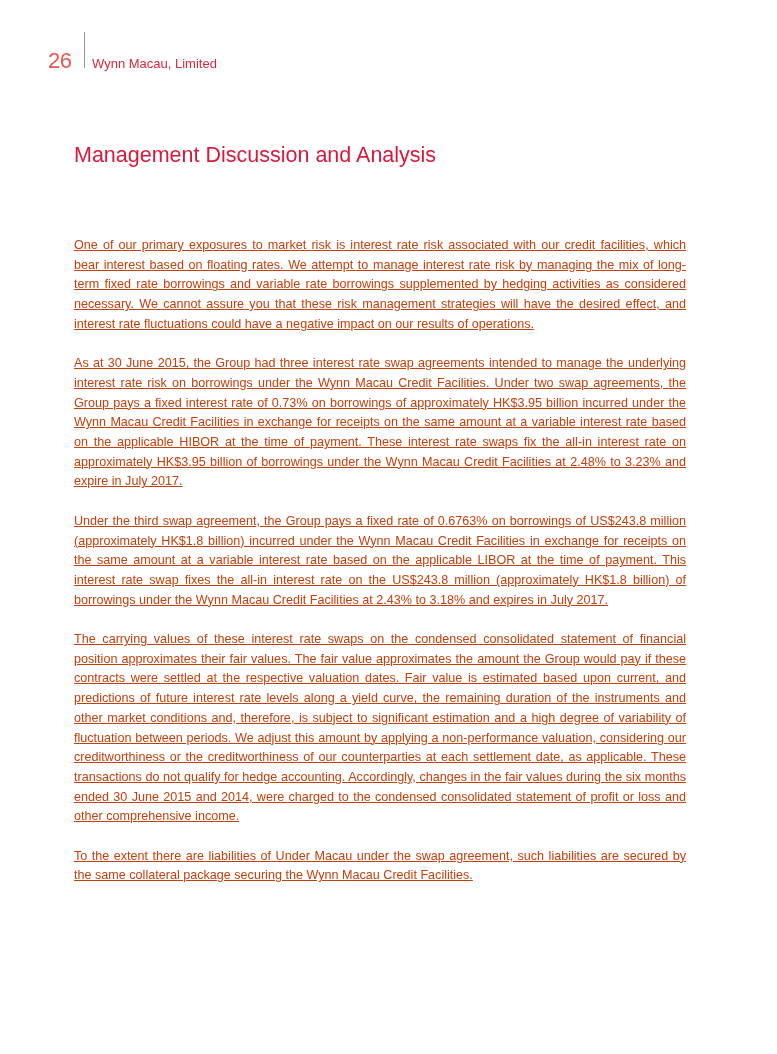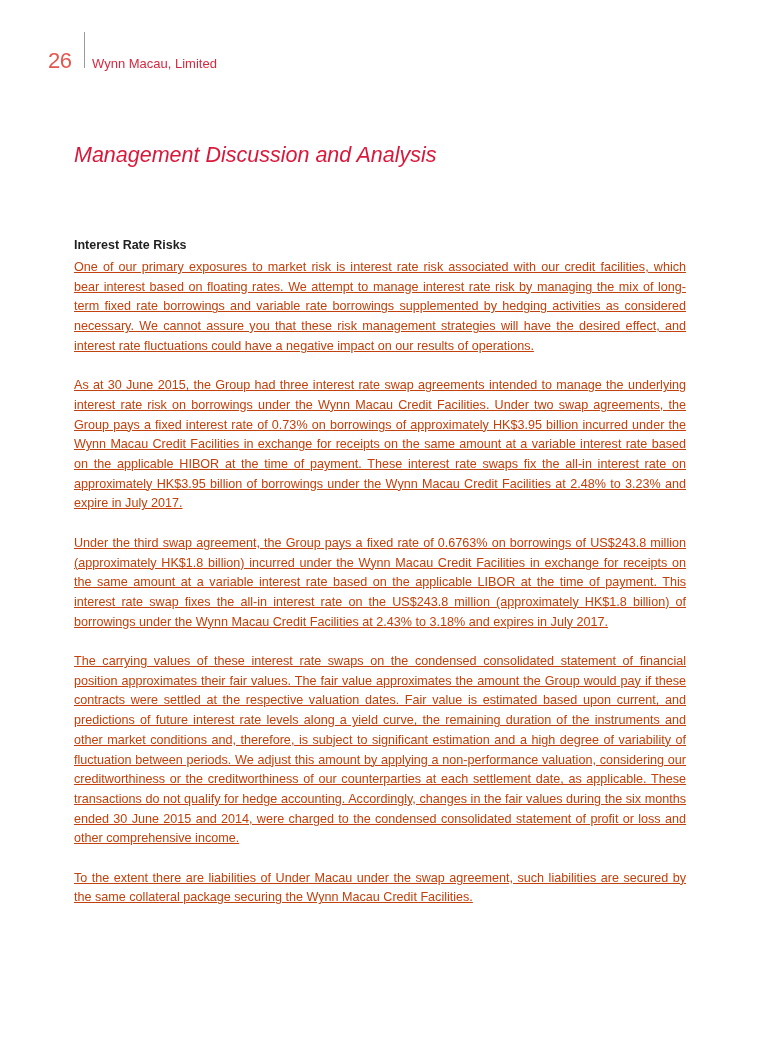--- a/index.html
+++ b/index.html
@@ -51,21 +51,20 @@
     }
     .section-title {
       position: absolute;
       left: 74px;
       top: 127px;
       font-size: 21.5px;
       line-height: 28px;
       color: #d9183b;
       font-weight: normal;
       white-space: nowrap;
-      font-style: italic;
     }
     .content {
       position: absolute;
       left: 74px;
       top: 236px;
       width: 612px;
     }
     .subheading {
       font-size: 12.5px;
       font-weight: bold;
@@ -87,19 +86,18 @@
 
 <div class="header">
   <span class="page-number">26</span>
   <span class="header-divider"></span>
   <span class="company-name">Wynn Macau, Limited</span>
 </div>
 
 <h1 class="section-title">Management Discussion and Analysis</h1>
 
 <div class="content">
-  <h2 class="subheading">Interest Rate Risks</h2>
   <p class="para">One of our primary exposures to market risk is interest rate risk associated with our credit facilities, which bear interest based on floating rates. We attempt to manage interest rate risk by managing the mix of long-term fixed rate borrowings and variable rate borrowings supplemented by hedging activities as considered necessary. We cannot assure you that these risk management strategies will have the desired effect, and interest rate fluctuations could have a negative impact on our results of operations.</p>
   <p class="para">As at 30 June 2015, the Group had three interest rate swap agreements intended to manage the underlying interest rate risk on borrowings under the Wynn Macau Credit Facilities. Under two swap agreements, the Group pays a fixed interest rate of 0.73% on borrowings of approximately HK$3.95 billion incurred under the Wynn Macau Credit Facilities in exchange for receipts on the same amount at a variable interest rate based on the applicable HIBOR at the time of payment. These interest rate swaps fix the all-in interest rate on approximately HK$3.95 billion of borrowings under the Wynn Macau Credit Facilities at 2.48% to 3.23% and expire in July 2017.</p>
   <p class="para">Under the third swap agreement, the Group pays a fixed rate of 0.6763% on borrowings of US$243.8 million (approximately HK$1.8 billion) incurred under the Wynn Macau Credit Facilities in exchange for receipts on the same amount at a variable interest rate based on the applicable LIBOR at the time of payment. This interest rate swap fixes the all-in interest rate on the US$243.8 million (approximately HK$1.8 billion) of borrowings under the Wynn Macau Credit Facilities at 2.43% to 3.18% and expires in July 2017.</p>
   <p class="para">The carrying values of these interest rate swaps on the condensed consolidated statement of financial position approximates their fair values. The fair value approximates the amount the Group would pay if these contracts were settled at the respective valuation dates. Fair value is estimated based upon current, and predictions of future interest rate levels along a yield curve, the remaining duration of the instruments and other market conditions and, therefore, is subject to significant estimation and a high degree of variability of fluctuation between periods. We adjust this amount by applying a non-performance valuation, considering our creditworthiness or the creditworthiness of our counterparties at each settlement date, as applicable. These transactions do not qualify for hedge accounting. Accordingly, changes in the fair values during the six months ended 30 June 2015 and 2014, were charged to the condensed consolidated statement of profit or loss and other comprehensive income.</p>
   <p class="para">To the extent there are liabilities of Under Macau under the swap agreement, such liabilities are secured by the same collateral package securing the Wynn Macau Credit Facilities.</p>
 </div>
 
 </body></html>

